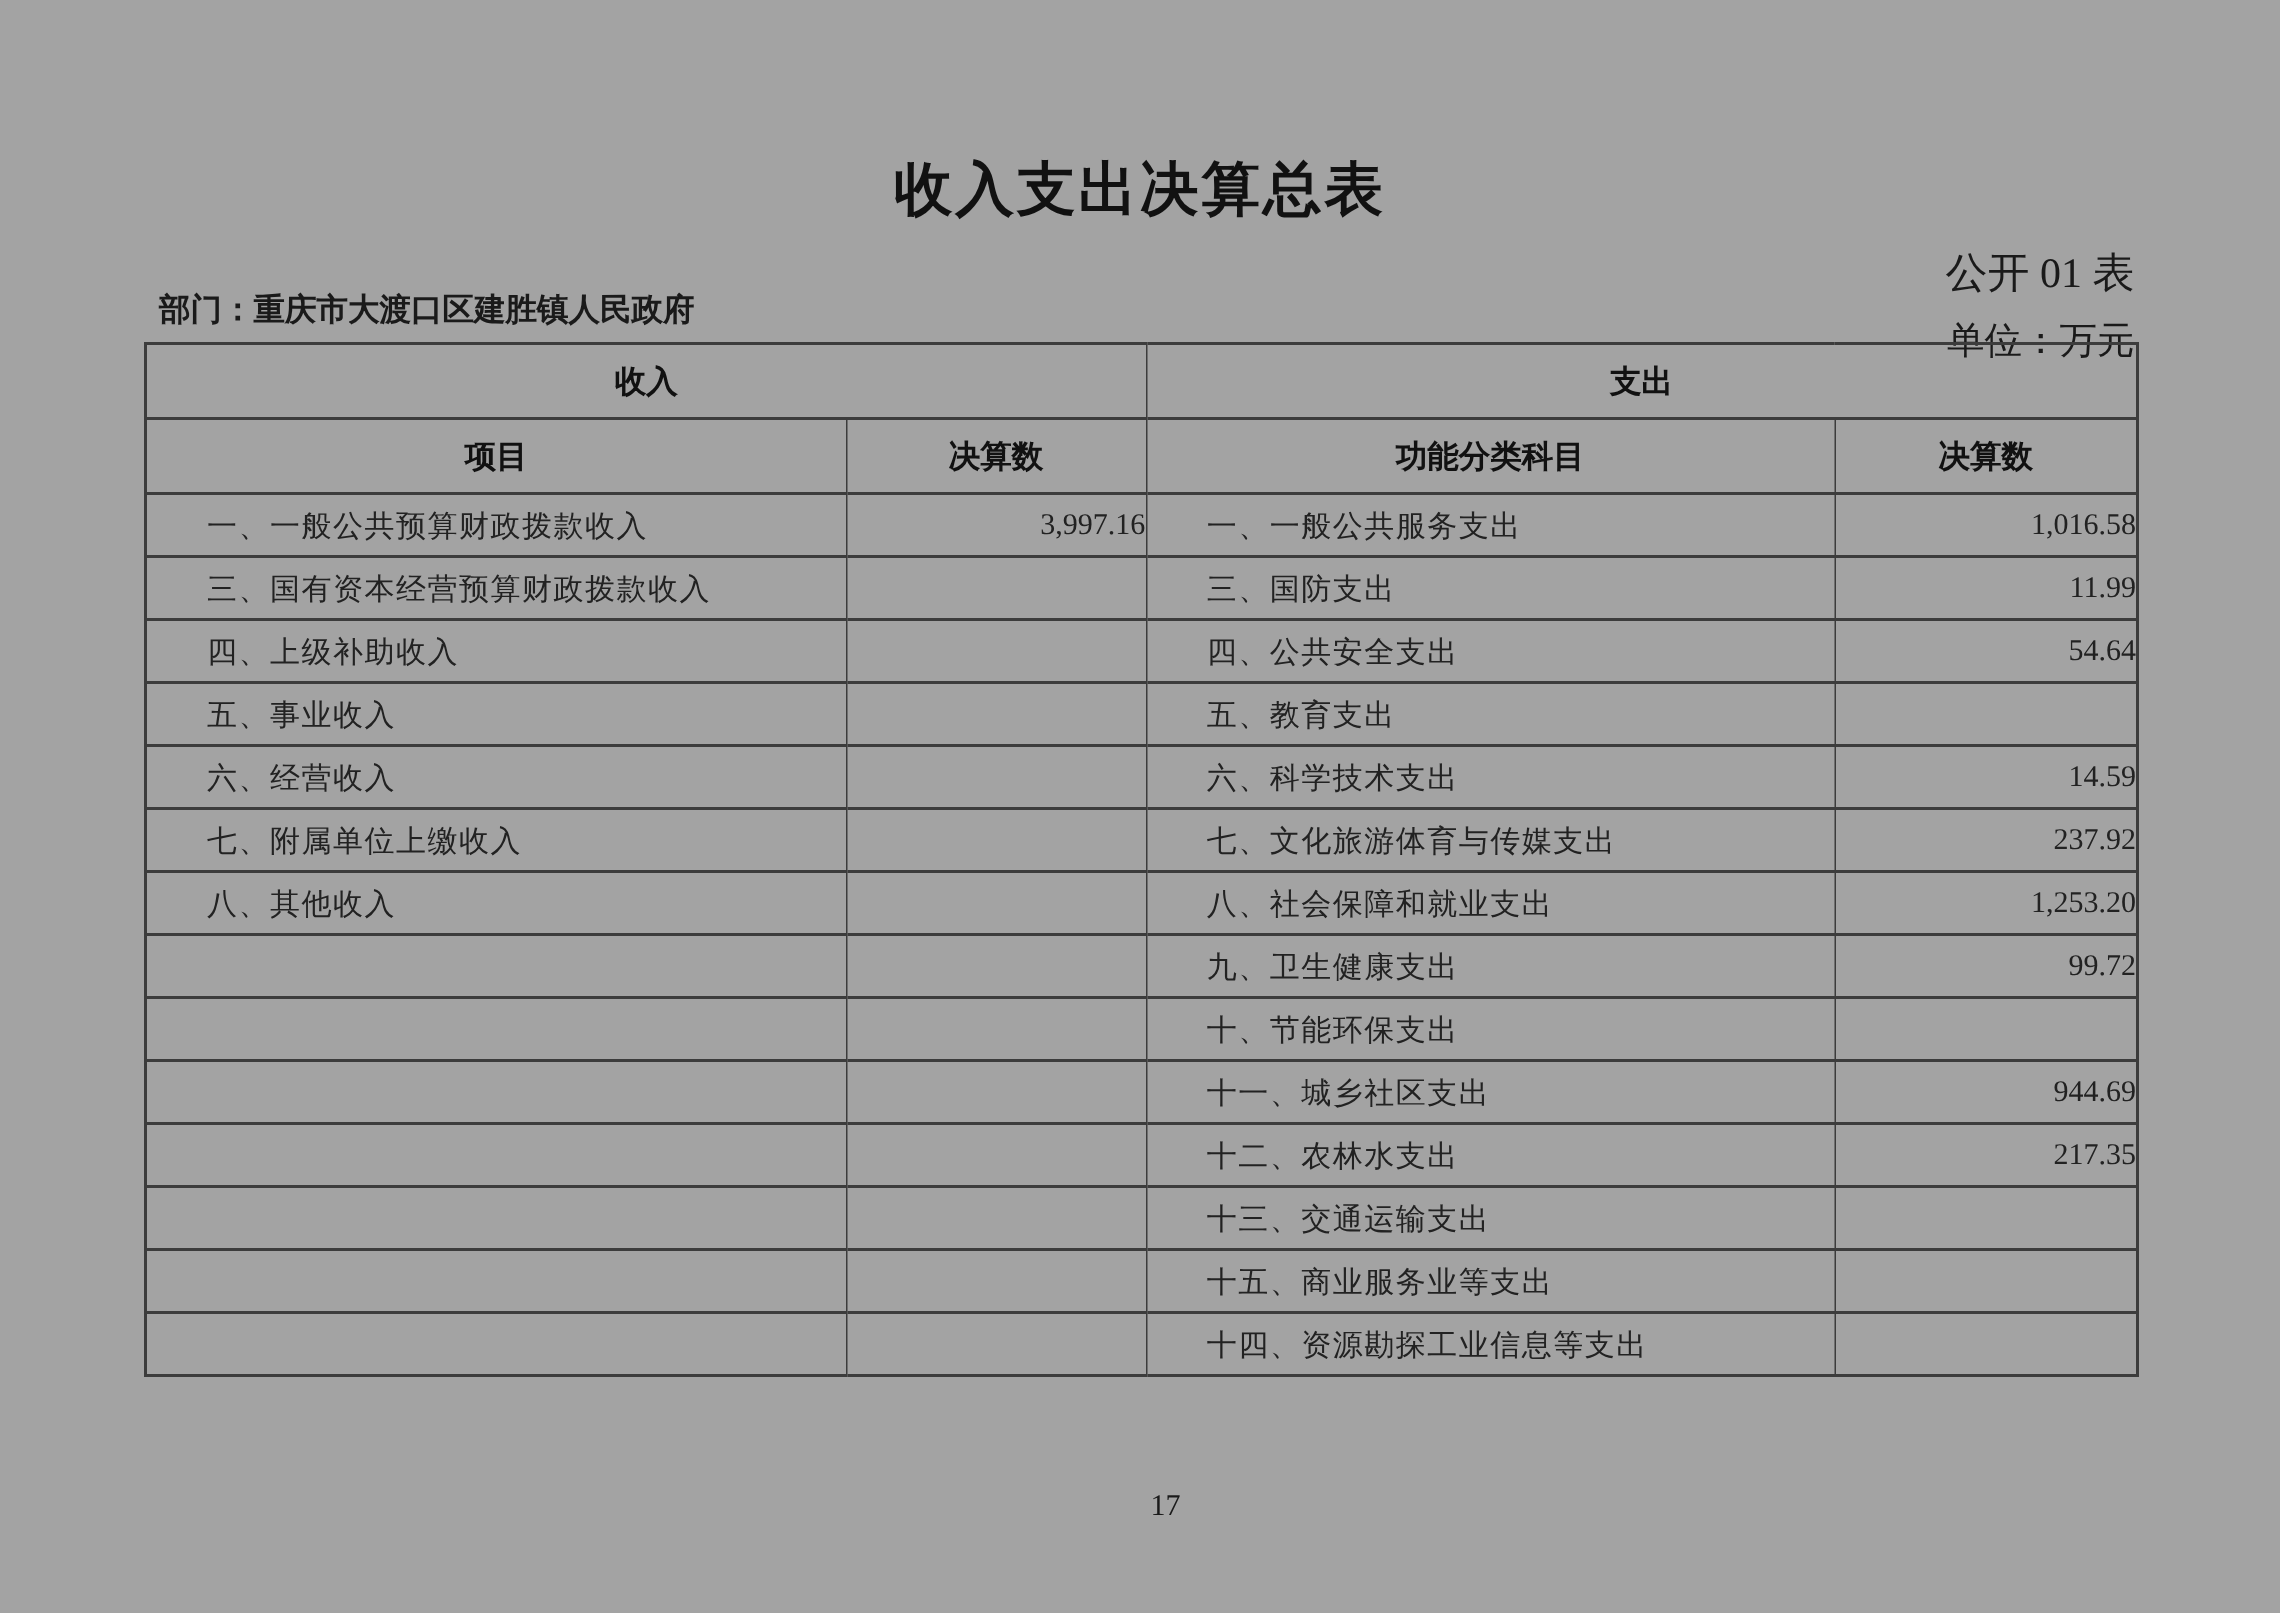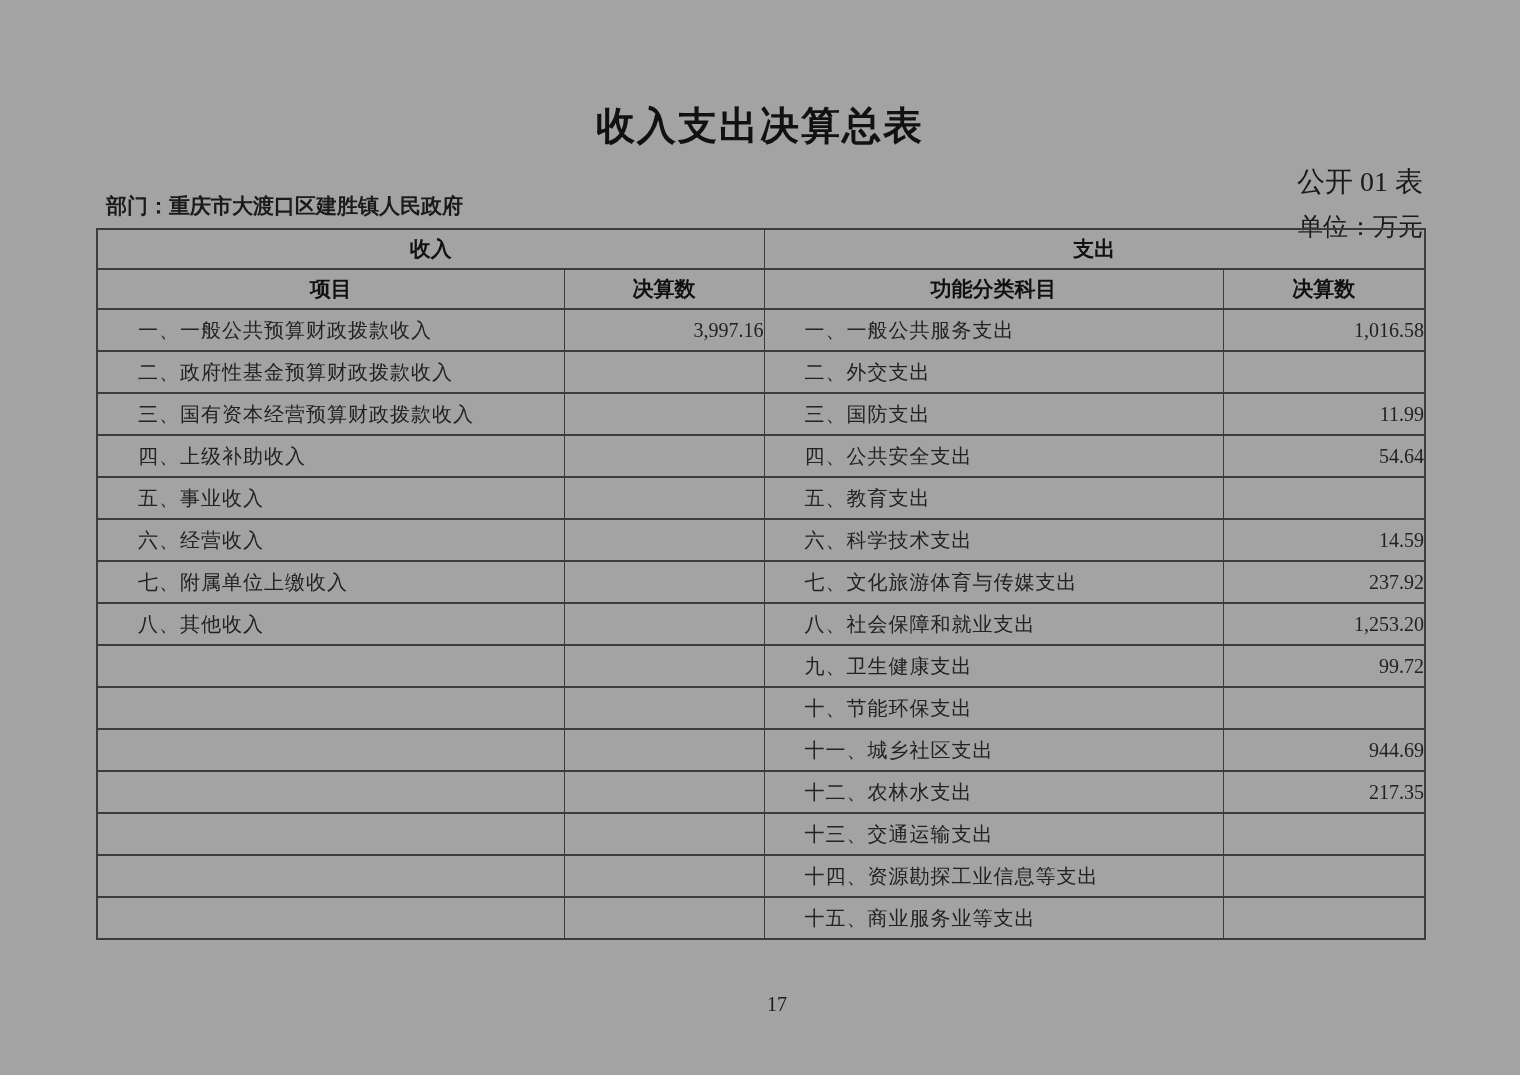--- a/index.html
+++ b/index.html
@@ -71,21 +71,21 @@
     border-right: 1px solid #3c3c3c;
     padding: 0;
     overflow: hidden;
     white-space: nowrap;
     box-sizing: border-box;
   }
   table.budget-table {
     border: 2px solid #3c3c3c;
   }
   table.budget-table thead th {
-    height: 40px;
+    height: 50px;
     font-family: "Liberation Sans", sans-serif;
     font-weight: 700;
     font-size: 21px;
     text-align: center;
     vertical-align: middle;
     color: #111111;
   }
   table.budget-table tbody td {
     height: 42px;
     font-family: "Liberation Serif", serif;
@@ -148,26 +148,20 @@
       </tr>
     </thead>
     <tbody id="table-body">
         <tr>
           <td class="cell-item">一、一般公共预算财政拨款收入</td>
           <td class="cell-value">3,997.16</td>
           <td class="cell-item">一、一般公共服务支出</td>
           <td class="cell-value">1,016.58</td>
         </tr>
         <tr>
-          <td class="cell-item">二、政府性基金预算财政拨款收入</td>
-          <td class="cell-value"></td>
-          <td class="cell-item">二、外交支出</td>
-          <td class="cell-value"></td>
-        </tr>
-        <tr>
           <td class="cell-item">三、国有资本经营预算财政拨款收入</td>
           <td class="cell-value"></td>
           <td class="cell-item">三、国防支出</td>
           <td class="cell-value">11.99</td>
         </tr>
         <tr>
           <td class="cell-item">四、上级补助收入</td>
           <td class="cell-value"></td>
           <td class="cell-item">四、公共安全支出</td>
           <td class="cell-value">54.64</td>
@@ -222,27 +216,27 @@
         </tr>
         <tr>
           <td class="cell-item"></td>
           <td class="cell-value"></td>
           <td class="cell-item">十三、交通运输支出</td>
           <td class="cell-value"></td>
         </tr>
         <tr>
           <td class="cell-item"></td>
           <td class="cell-value"></td>
+          <td class="cell-item">十五、商业服务业等支出</td>
+          <td class="cell-value"></td>
+        </tr>
+        <tr>
+          <td class="cell-item"></td>
+          <td class="cell-value"></td>
           <td class="cell-item">十四、资源勘探工业信息等支出</td>
-          <td class="cell-value"></td>
-        </tr>
-        <tr>
-          <td class="cell-item"></td>
-          <td class="cell-value"></td>
-          <td class="cell-item">十五、商业服务业等支出</td>
           <td class="cell-value"></td>
         </tr>
       </tbody>
   </table>
 
   <div class="page-number">17</div>
 
 </div>
 
 </body></html>

